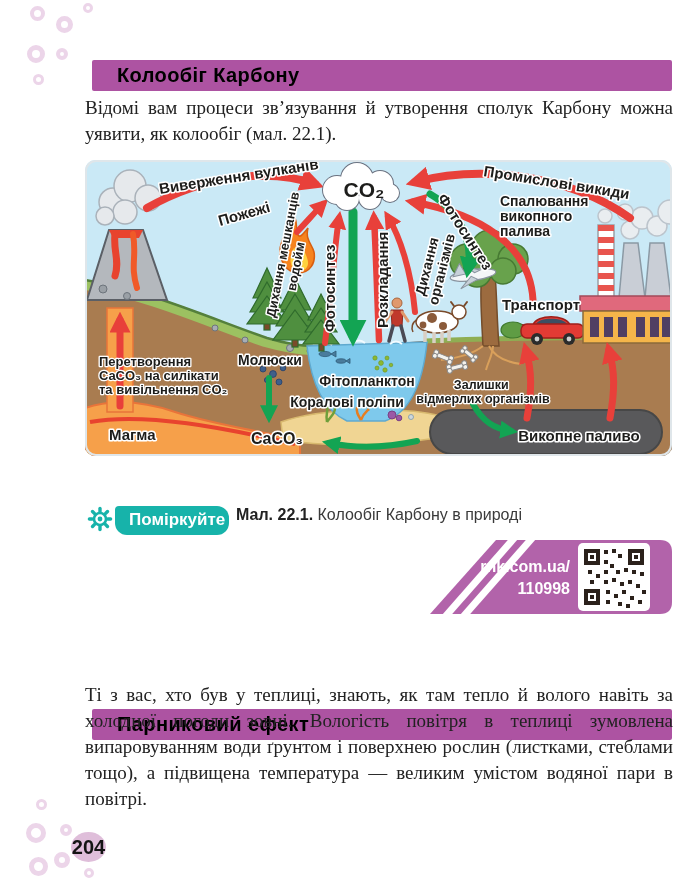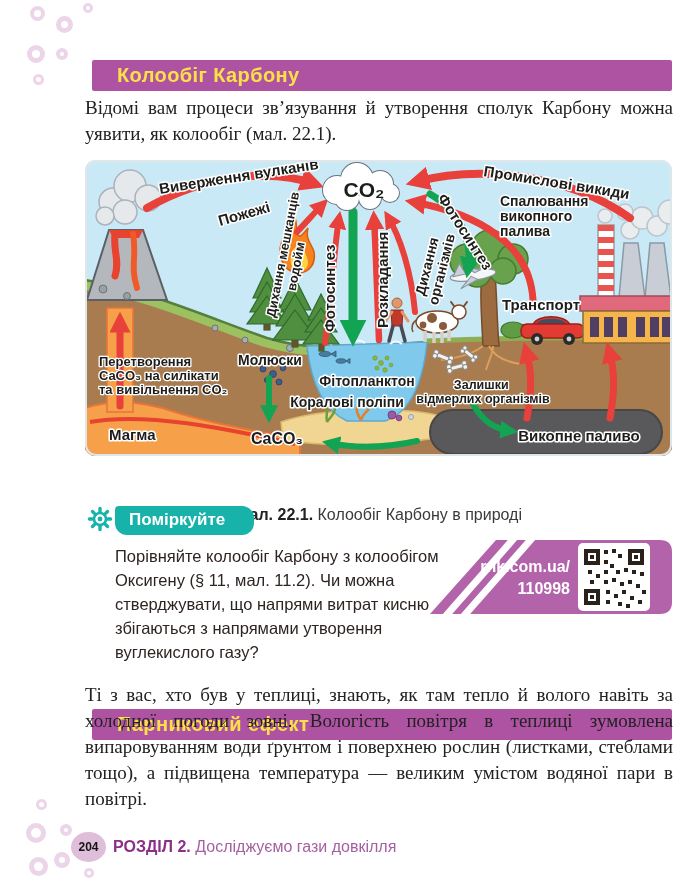--- a/index.html
+++ b/index.html
@@ -1,31 +1,31 @@
 <!DOCTYPE html>
 <html><head>
 <meta charset="utf-8">
 <style>
   html,body{margin:0;padding:0;background:#fff;}
   #page{position:relative;width:695px;height:885px;background:#ffffff;overflow:hidden;
         font-family:"Liberation Sans",sans-serif;}
   .deco{position:absolute;border-radius:50%;background:#fff;border:4px solid #ecd5e9;box-sizing:border-box;}
   .bar{position:absolute;left:92px;width:580px;height:31px;background:#ad53a2;border-radius:2px;
-       color:#fde047;font-weight:bold;font-size:20px;line-height:31px;padding-left:25px;box-sizing:border-box;
+       color:#000000;font-weight:bold;font-size:20px;line-height:31px;padding-left:25px;box-sizing:border-box;
        letter-spacing:.4px;}
   .para{position:absolute;left:85px;width:588px;font:400 19px/26px "Liberation Serif",serif;
         color:#222;text-align:justify;}
   .figcap{position:absolute;left:85px;width:588px;top:464px;text-align:center;font-size:16px;color:#3a3a3a;margin-top:42px;}
   .figcap b{color:#222;}
   .badge{position:absolute;left:115px;top:506px;background:#17b3aa;color:#fff;font-weight:bold;
-         font-size:17px;padding:4px 29px 5px 14px;border-radius:4px 12px 12px 12px;}
+         font-size:17px;padding:4px 4px 5px 14px;border-radius:4px 12px 12px 12px;}
   .thinktext{position:absolute;left:115px;top:544px;width:326px;font-size:16.5px;line-height:24px;color:#2e2421;}
   .qrcap{position:absolute;left:400px;top:619px;width:273px;text-align:right;font-size:15px;line-height:20px;color:#3a3a3a;}
   .pagebadge{position:absolute;left:71px;top:832px;width:35px;height:30px;background:#dfbeda;border-radius:50%;
-             text-align:center;line-height:30px;font-weight:bold;font-size:12px;color:#141414;}
+             text-align:center;line-height:30px;font-weight:bold;font-size:20px;color:#141414;}
   .footer{position:absolute;left:113px;top:838px;font-size:16px;}
   .footer .chap{color:#8c2f88;font-weight:bold;}
   .footer .chapname{color:#a55fa2;}
   .dlabel{font-family:"Liberation Sans",sans-serif;font-weight:700;fill:#1d1d1b;
           stroke:#ffffff;stroke-width:3px;paint-order:stroke;stroke-linejoin:round;}
   .dlabel.small{stroke-width:2.6px;}
   svg{display:block;}
 </style>
 </head>
 <body>
@@ -366,21 +366,20 @@
           <path d="M21.6,14 L24.6,14"></path>
         <path d="M6.5,6.5 L8.6,8.6"></path>
           <path d="M19.4,19.4 L21.5,21.5"></path>
           <path d="M6.5,21.5 L8.6,19.4"></path>
           <path d="M19.4,8.6 L21.5,6.5"></path>
       </g>
     </g>
     <circle cx="14" cy="14" r="2.4" fill="#17b3aa"></circle>
   </svg>
   <div class="badge">Поміркуйте</div>
-  <div class="thinktext">Порівняйте колообіг Карбону з колообігом Оксигену (§ 11, мал. 11.2). Чи можна стверджувати, що напрями витрат кисню збігаються з напрямами утворення вуглекислого газу?</div>
 
   <svg style="position:absolute;left:430px;top:540px;" width="243" height="74" viewBox="0 0 243 74">
     <defs>
         <clipPath id="bannerclip">
           <path d="M66,0 L230,0 Q242,0 242,12 L242,62 Q242,74 230,74 L0,74 Z"></path>
         </clipPath>
       </defs>
     <path d="M66,0 L230,0 Q242,0 242,12 L242,62 Q242,74 230,74 L0,74 Z" fill="#b263aa"></path>
     <g clip-path="url(#bannerclip)" stroke="#ffffff" stroke-width="7">
       <path d="M14,78 L86,-4"></path>
@@ -433,17 +432,14 @@
           <rect x="160" y="55" width="4" height="4"></rect>
       </g>
     </g>
   </svg>
 
   <div class="bar" style="top:675px;margin-top:34px;">Парниковий ефект</div>
 
   <div class="para" style="top:682px;">Ті з вас, хто був у теплиці, знають, як там тепло й волого навіть за холодної погоди зовні. Вологість повітря в теплиці зумовлена випаровуванням води ґрунтом і поверхнею рослин (листками, стеблами тощо), а підвищена температура — великим умістом водяної пари в повітрі.</div>
 
   <div class="pagebadge">204</div>
-  <div class="footer">
-    <span class="chap">РОЗДІЛ 2.</span><span class="chapname"> Досліджуємо гази довкілля</span>
-  </div>
 
 </div>
 
 </body></html>

